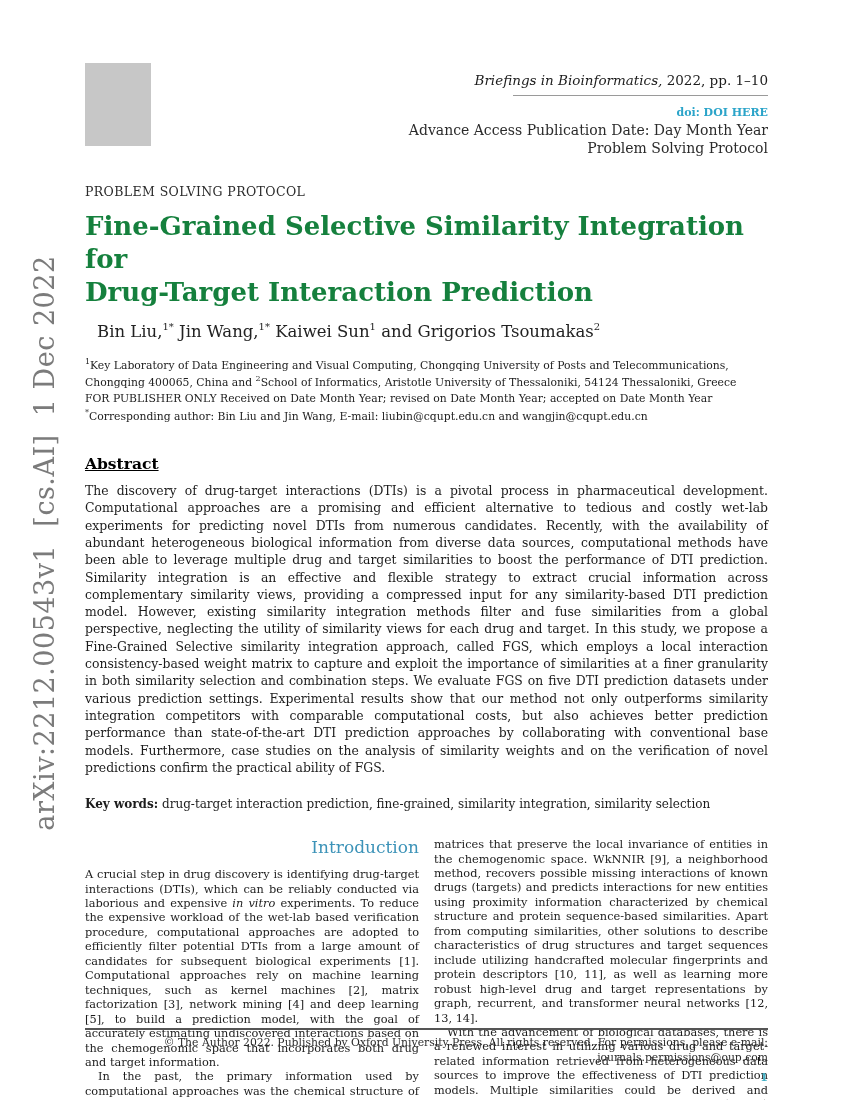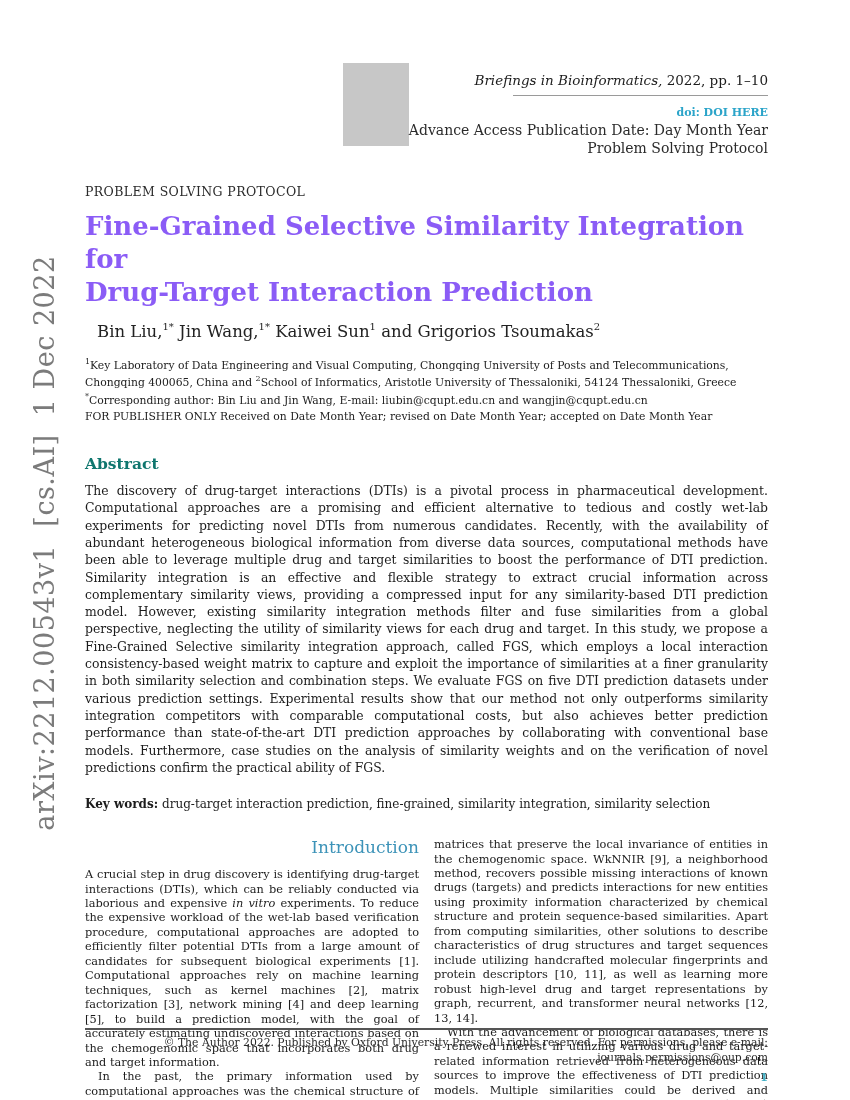--- a/index.html
+++ b/index.html
@@ -6,41 +6,41 @@
   body{width:850px;height:1100px;position:relative;font-family:"DejaVu Serif","Liberation Serif",serif;color:#1c1c1c;overflow:hidden;}
 
   .arxiv-strip{
     position:absolute;top:543px;left:44px;
     transform:translate(-50%,-50%) rotate(-90deg);
     font-size:27px;color:#7b7b7b;white-space:pre;letter-spacing:.5px;
   }
 
   .page{position:absolute;top:0;left:0;width:850px;height:1100px;box-sizing:border-box;padding:63px 82px 0 85px;}
 
-  .header-row{display:flex;justify-content:flex-end;align-items:flex-start;}
+  .header-row{display:flex;justify-content:space-between;align-items:flex-start;}
   .logo-box{width:66px;height:83px;background:#c7c7c7;}
   .header-meta{text-align:right;padding-top:9px;}
   .journal-line{font-size:13.5px;color:#1c1c1c;}
   .journal-line .ital{font-style:italic;}
   .header-rule{border:none;border-top:1.5px solid #9a9a9a;width:255px;margin:7px 0 10px auto;}
   .doi-line{font-size:11px;font-weight:bold;color:#2ba4c9;margin-bottom:3px;}
   .meta-line{font-size:14px;color:#2b2b2b;line-height:1.25;}
 
   .category{margin-top:27px;font-size:12.5px;letter-spacing:.4px;color:#2b2b2b;}
 
-  .paper-title{margin-top:11px;font-size:26px;font-weight:bold;color:#8b5cf6;line-height:1.27;}
+  .paper-title{margin-top:11px;font-size:26px;font-weight:bold;color:#15803d;line-height:1.27;}
 
   .authors{margin-top:12px;font-size:16.5px;color:#222;margin-left:12px;}
   .authors sup{font-size:10px;}
 
   .affil{margin-top:15px;font-size:10.8px;line-height:1.5;color:#222;}
   .affil sup{font-size:8px;}
   .affil-line{margin:0;}
 
-  .abstract-heading{margin-top:29px;font-size:15.5px;font-weight:bold;color:#0f766e;}
+  .abstract-heading{margin-top:29px;font-size:15.5px;font-weight:bold;color:#000000;text-decoration:underline;}
   .abstract-text{margin-top:9px;font-size:12.4px;line-height:17.3px;text-align:justify;color:#1c1c1c;}
   .keywords{margin-top:21px;font-size:12px;}
   .keywords .kw-label{font-weight:bold;}
 
   .columns{margin-top:26px;display:flex;gap:15px;}
   .col{width:334px;}
   .section-heading{font-size:17px;color:#3d93b8;margin:0 0 10px 0;font-weight:normal;text-align:right;}
   .col p{margin:0;font-size:11.35px;line-height:14.45px;text-align:justify;color:#1c1c1c;}
   .col p.indent{text-indent:13px;}
   .col .ital{font-style:italic;}
@@ -72,22 +72,22 @@
 
   <div class="paper-title">
     <div>Fine-Grained Selective Similarity Integration for</div>
     <div>Drug-Target Interaction Prediction</div>
   </div>
 
   <div class="authors"><span>Bin Liu,</span><sup>1*</sup><span> Jin Wang,</span><sup>1*</sup><span> Kaiwei Sun</span><sup>1</sup><span> and Grigorios Tsoumakas</span><sup>2</sup></div>
 
   <div class="affil">
     <p class="affil-line"><sup>1</sup><span>Key Laboratory of Data Engineering and Visual Computing, Chongqing University of Posts and Telecommunications, Chongqing 400065, China and </span><sup>2</sup><span>School of Informatics, Aristotle University of Thessaloniki, 54124 Thessaloniki, Greece</span></p>
+    <p class="affil-line">FOR PUBLISHER ONLY Received on Date Month Year; revised on Date Month Year; accepted on Date Month Year</p>
     <p class="affil-line"><sup>*</sup><span>Corresponding author: Bin Liu and Jin Wang, E-mail: liubin@cqupt.edu.cn and wangjin@cqupt.edu.cn</span></p>
-    <p class="affil-line">FOR PUBLISHER ONLY Received on Date Month Year; revised on Date Month Year; accepted on Date Month Year</p>
   </div>
 
   <div class="abstract-heading">Abstract</div>
   <div class="abstract-text">The discovery of drug-target interactions (DTIs) is a pivotal process in pharmaceutical development. Computational approaches are a promising and efficient alternative to tedious and costly wet-lab experiments for predicting novel DTIs from numerous candidates. Recently, with the availability of abundant heterogeneous biological information from diverse data sources, computational methods have been able to leverage multiple drug and target similarities to boost the performance of DTI prediction. Similarity integration is an effective and flexible strategy to extract crucial information across complementary similarity views, providing a compressed input for any similarity-based DTI prediction model. However, existing similarity integration methods filter and fuse similarities from a global perspective, neglecting the utility of similarity views for each drug and target. In this study, we propose a Fine-Grained Selective similarity integration approach, called FGS, which employs a local interaction consistency-based weight matrix to capture and exploit the importance of similarities at a finer granularity in both similarity selection and combination steps. We evaluate FGS on five DTI prediction datasets under various prediction settings. Experimental results show that our method not only outperforms similarity integration competitors with comparable computational costs, but also achieves better prediction performance than state-of-the-art DTI prediction approaches by collaborating with conventional base models. Furthermore, case studies on the analysis of similarity weights and on the verification of novel predictions confirm the practical ability of FGS.</div>
 
   <div class="keywords"><span class="kw-label">Key words:</span><span> drug-target interaction prediction, fine-grained, similarity integration, similarity selection</span></div>
 
   <div class="columns">
     <div class="col">
       <h2 class="section-heading">Introduction</h2>

